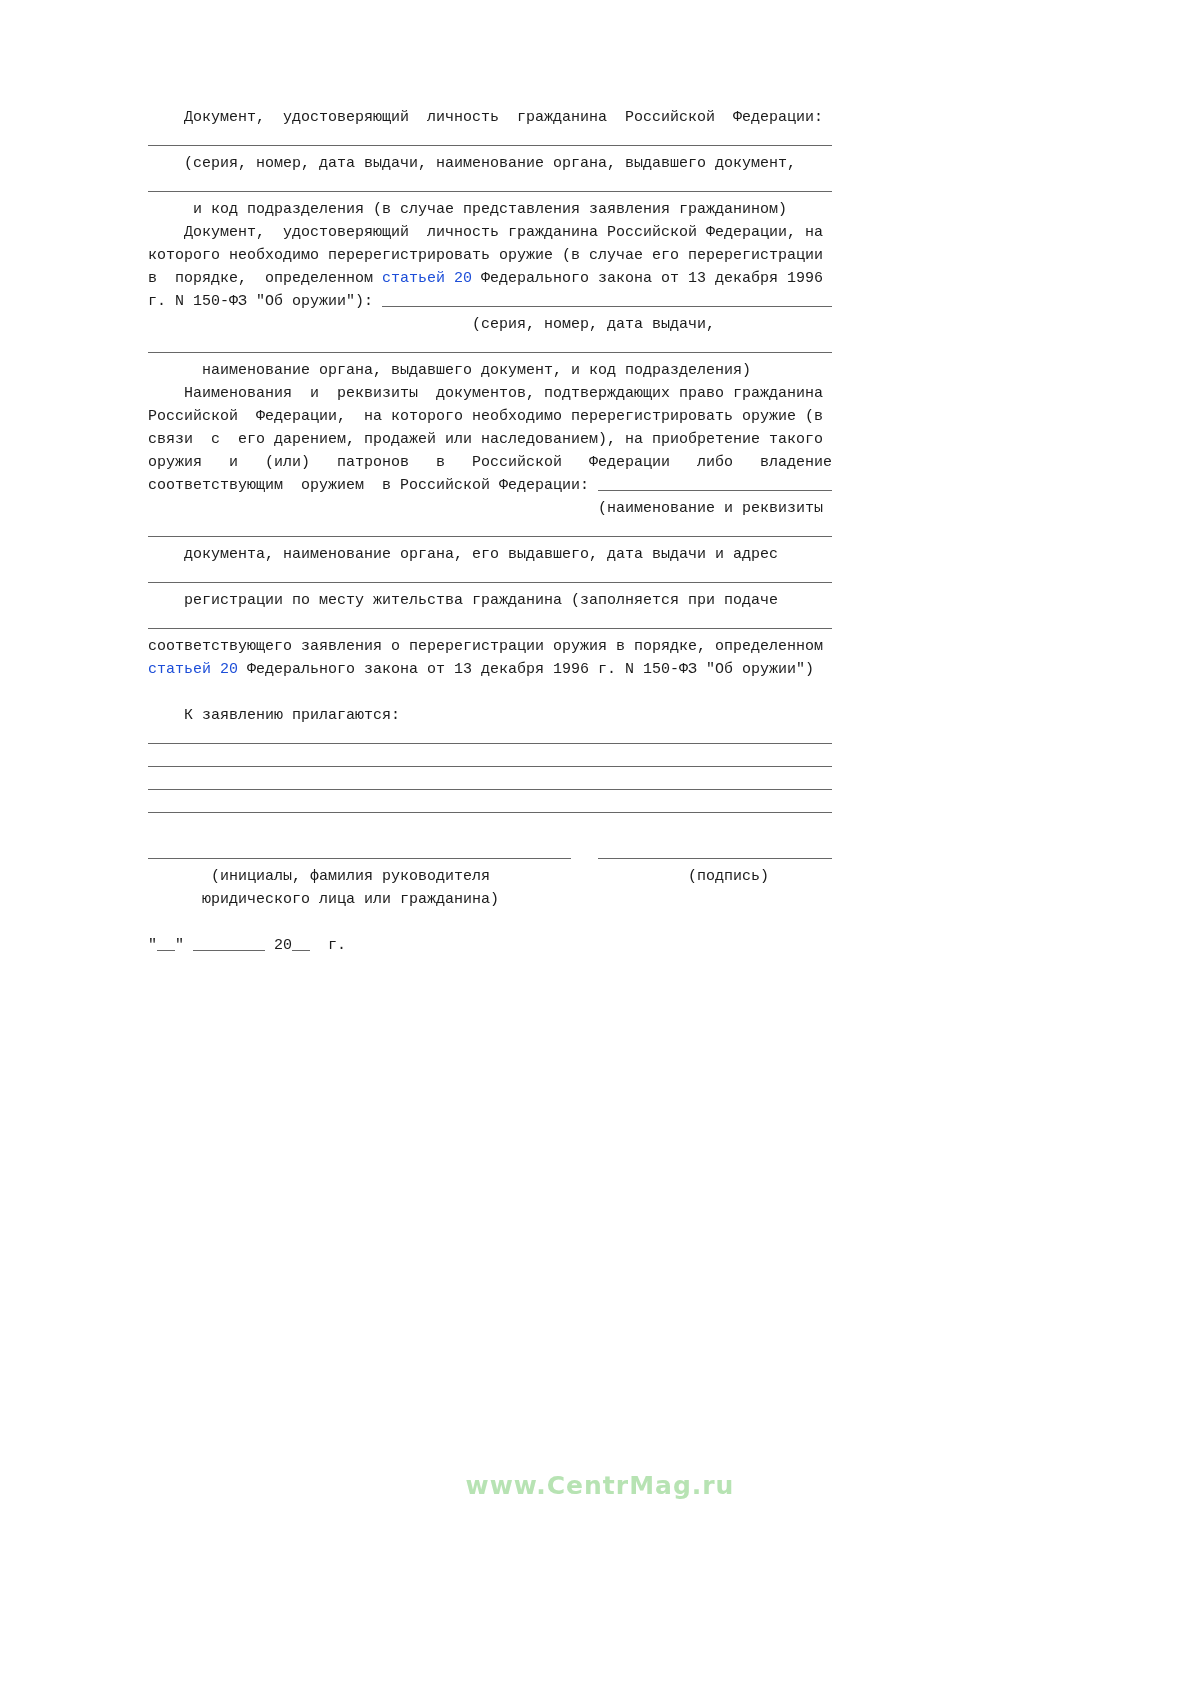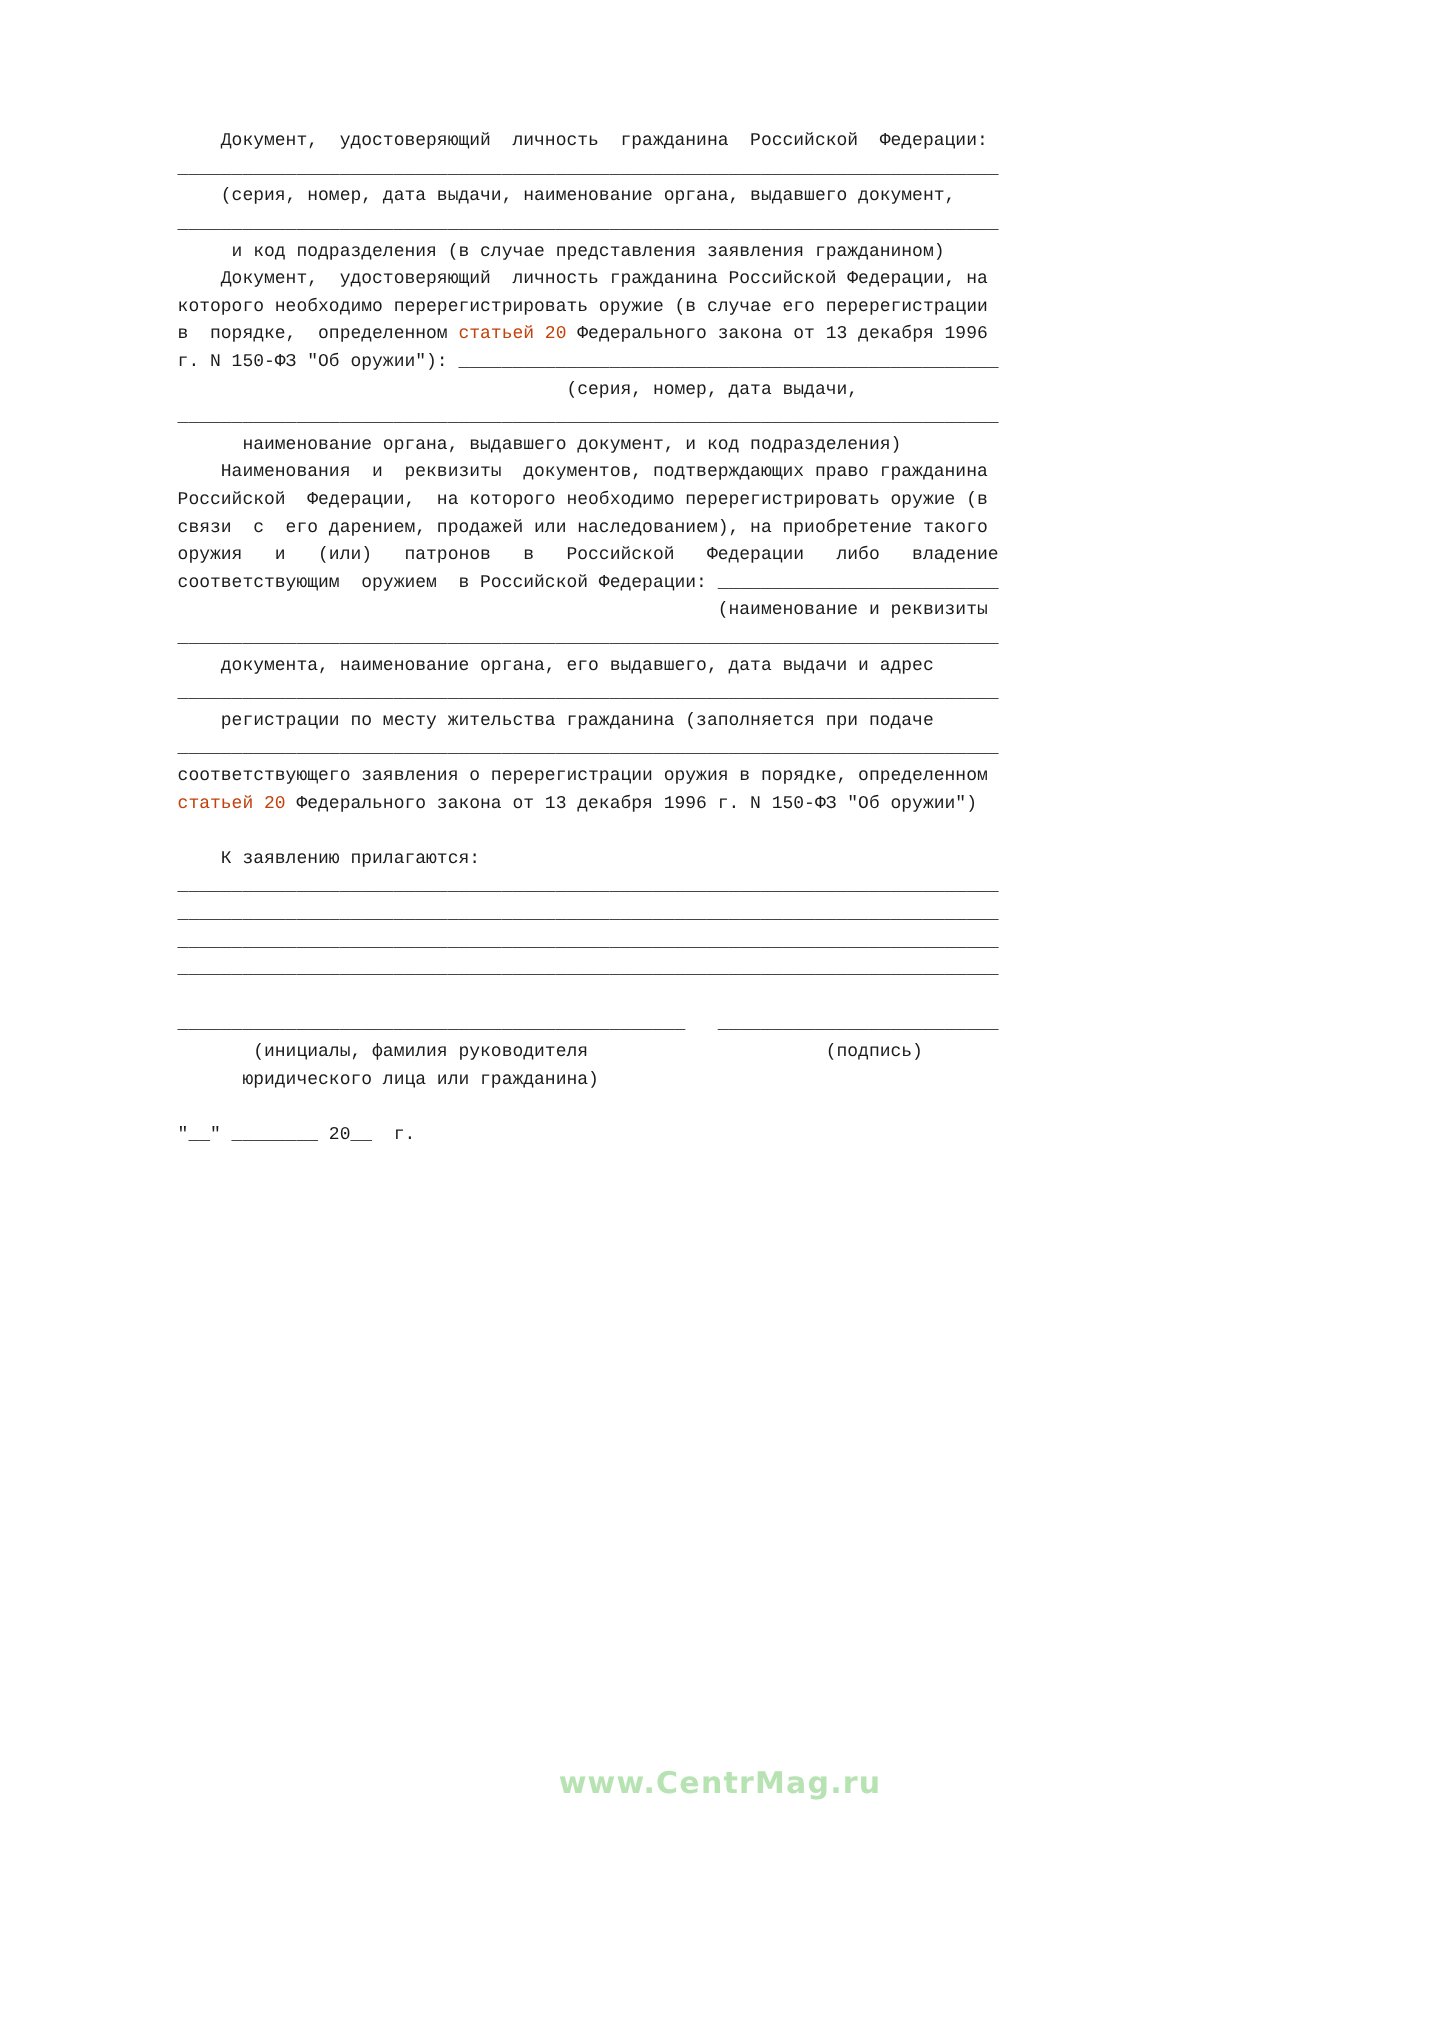--- a/index.html
+++ b/index.html
@@ -26,21 +26,21 @@
     font-size: 15px;
     line-height: 23px;
     color: #1b1b1b;
     white-space: pre;
   }
   .doc-line {
     min-height: 23px;
     white-space: pre;
   }
   .law-link {
-    color: #c2410c;
+    color: #1d4ed8;
   }
   .watermark {
     position: absolute;
     top: 1448px;
     left: 0;
     width: 100%;
     text-align: center;
     font-family: "DejaVu Sans", sans-serif;
     font-size: 25px;
     font-weight: bold;

